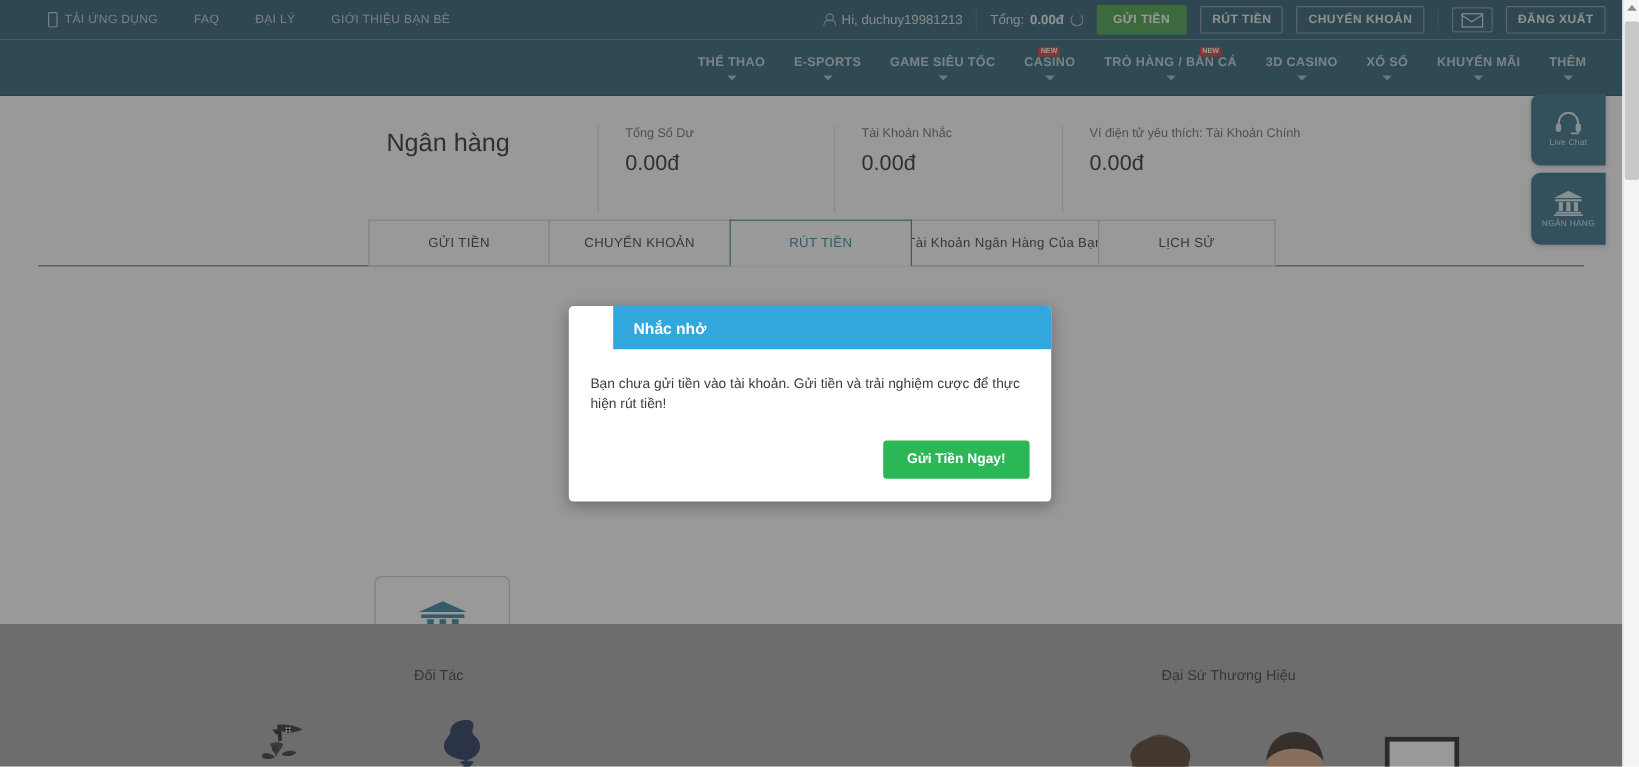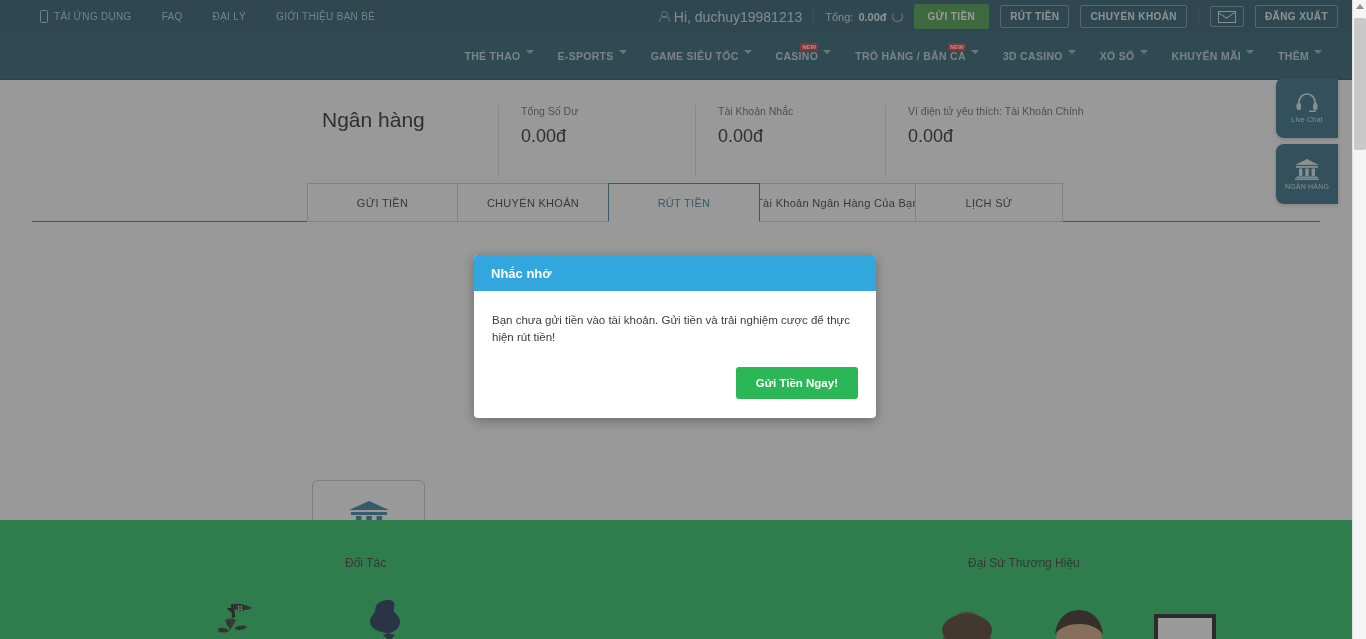--- a/index.html
+++ b/index.html
@@ -21,21 +21,21 @@
   }
   .topbar-left { display:flex; align-items:center; gap:30px; margin-left:40px; }
   .tb-link { color:#b9cdd5; letter-spacing:.3px; font-size:10px; cursor:pointer; white-space:nowrap; }
   .tb-link.app { display:flex; align-items:center; gap:6px; }
   .phone-ico {
     width:8px; height:13px; border:1.2px solid #b9cdd5; border-radius:1.5px; display:inline-block;
   }
   .topbar-right {
     margin-left:auto; margin-right:14px; display:flex; align-items:center; gap:11px;
   }
-  .user-chip { display:flex; align-items:center; gap:6px; font-size:14px; color:#cfe0e7; white-space:nowrap; }
+  .user-chip { display:flex; align-items:center; gap:6px; font-size:11px; color:#cfe0e7; white-space:nowrap; }
   .user-ico { width:9px; height:11px; position:relative; display:inline-block; }
   .user-ico:before { content:""; position:absolute; top:0; left:2px; width:5px; height:5px; border:1.1px solid #9fb9c3; border-radius:50%; }
   .user-ico:after { content:""; position:absolute; bottom:0; left:0; width:9px; height:5px; border:1.1px solid #9fb9c3; border-bottom:none; border-radius:5px 5px 0 0; }
   .vdiv { width:1px; height:17px; background:#3d6c7d; }
   .total { font-size:11px; color:#cfe0e7; display:flex; align-items:center; gap:5px; white-space:nowrap; }
   .total b { font-weight:bold; color:#e8f1f4; }
   .refresh-ico { width:11px; height:11px; border:1.3px solid #9fb9c3; border-radius:50%; border-top-color:transparent; display:inline-block; }
   .tb-btn {
     border:1px solid #6f98a6; color:#e4eef1; background:transparent;
     font-size:10px; font-weight:bold; letter-spacing:.4px;
@@ -62,21 +62,21 @@
   .brand { display:flex; align-items:center; gap:13px; margin-left:40px; }
   .logo-text {
     font-size:24px; font-weight:bold; font-style:italic; color:#c9d8de;
     letter-spacing:-1px; font-family:"DejaVu Sans", sans-serif;
   }
   .brand-sep { width:1px; height:26px; background:#4a7a8b; }
   .crest { width:24px; height:28px; display:block; }
   .nav-menu { margin-left:auto; margin-right:30px; display:flex; align-items:center; gap:24px; }
   .nav-item {
     color:#bdd2da; font-size:10.5px; font-weight:bold; letter-spacing:.3px;
-    display:flex; align-items:flex-start; gap:5px; cursor:pointer; position:relative; white-space:nowrap;
+    display:flex; align-items:center; gap:5px; cursor:pointer; position:relative; white-space:nowrap;flex-direction:column;
   }
   .caret { width:0; height:0; border-left:4px solid transparent; border-right:4px solid transparent; border-top:4px solid #9fb9c3; display:inline-block; }
   .newtag {
     position:absolute; top:-7px; right:13px; font-size:6px; font-weight:bold;
     color:#fff; background:#d03030; padding:1px 2px; border-radius:1px; letter-spacing:0;
   }
 
   
   .acct-wrap { display:flex; align-items:flex-start; padding:25px 0 0 0; }
   .acct-title {
@@ -110,21 +110,21 @@
   
   .content { position:relative; padding-top:25px; }
   .bank-card {
     position:absolute; left:312px; top:258px; width:113px; height:93px;
     border:1px solid #c9c9c9; border-radius:6px; background:#fff;
     display:flex; flex-direction:column; align-items:center; justify-content:center; gap:7px; cursor:pointer;
   }
   .bank-card .label { font-size:9.5px; color:#555; }
 
   
-  .footer { position:absolute; left:0; right:0; top:520px; height:119px; background:#22c55e; }
+  .footer { position:absolute; left:0; right:0; top:520px; height:119px; background:#a3a3a3; }
   .foot-col { position:absolute; top:36px; }
   .foot-h { font-size:12px; color:#333; white-space:nowrap; }
   .partners { position:absolute; left:205px; top:78px; display:flex; align-items:flex-end; gap:80px; }
   .ambassadors { position:absolute; left:930px; top:70px; display:flex; align-items:flex-end; gap:38px; }
   .amb-head { width:74px; height:72px; overflow:hidden; position:relative; }
   .amb-logo { width:62px; height:48px; border:4px solid #1a1a1a; background:#fff; }
 
   
   .side { position:absolute; right:14px; top:78px; width:48px; z-index:40; }
   .side-item {
@@ -137,21 +137,21 @@
 
   
   .overlay { position:absolute; inset:0 14px 0 0; background:rgba(60,60,60,.52); z-index:50; }
   .modal {
     position:absolute; left:474px; top:255px; width:402px;
     background:#fff; border-radius:4px; overflow:hidden; z-index:60;
     box-shadow:0 3px 12px rgba(0,0,0,.3);
   }
   .modal-head {
     height:36px; background:#31a7de; display:flex; align-items:center; padding:0 17px;
-    color:#fff; font-size:13px; font-weight:bold;
+    color:#fff; font-size:13px; font-weight:bold;margin-left:37px;
   }
   .modal-body { padding:21px 18px 19px 18px; }
   .modal-msg { font-size:11.5px; color:#3c3c3c; line-height:1.5; }
   .modal-actions { display:flex; justify-content:flex-end; margin-top:20px; }
   .modal-btn {
     background:#2cb757; color:#fff; border:none; border-radius:3px;
     font-size:11.5px; font-weight:bold; padding:10px 20px; cursor:pointer;
   }
 
   

